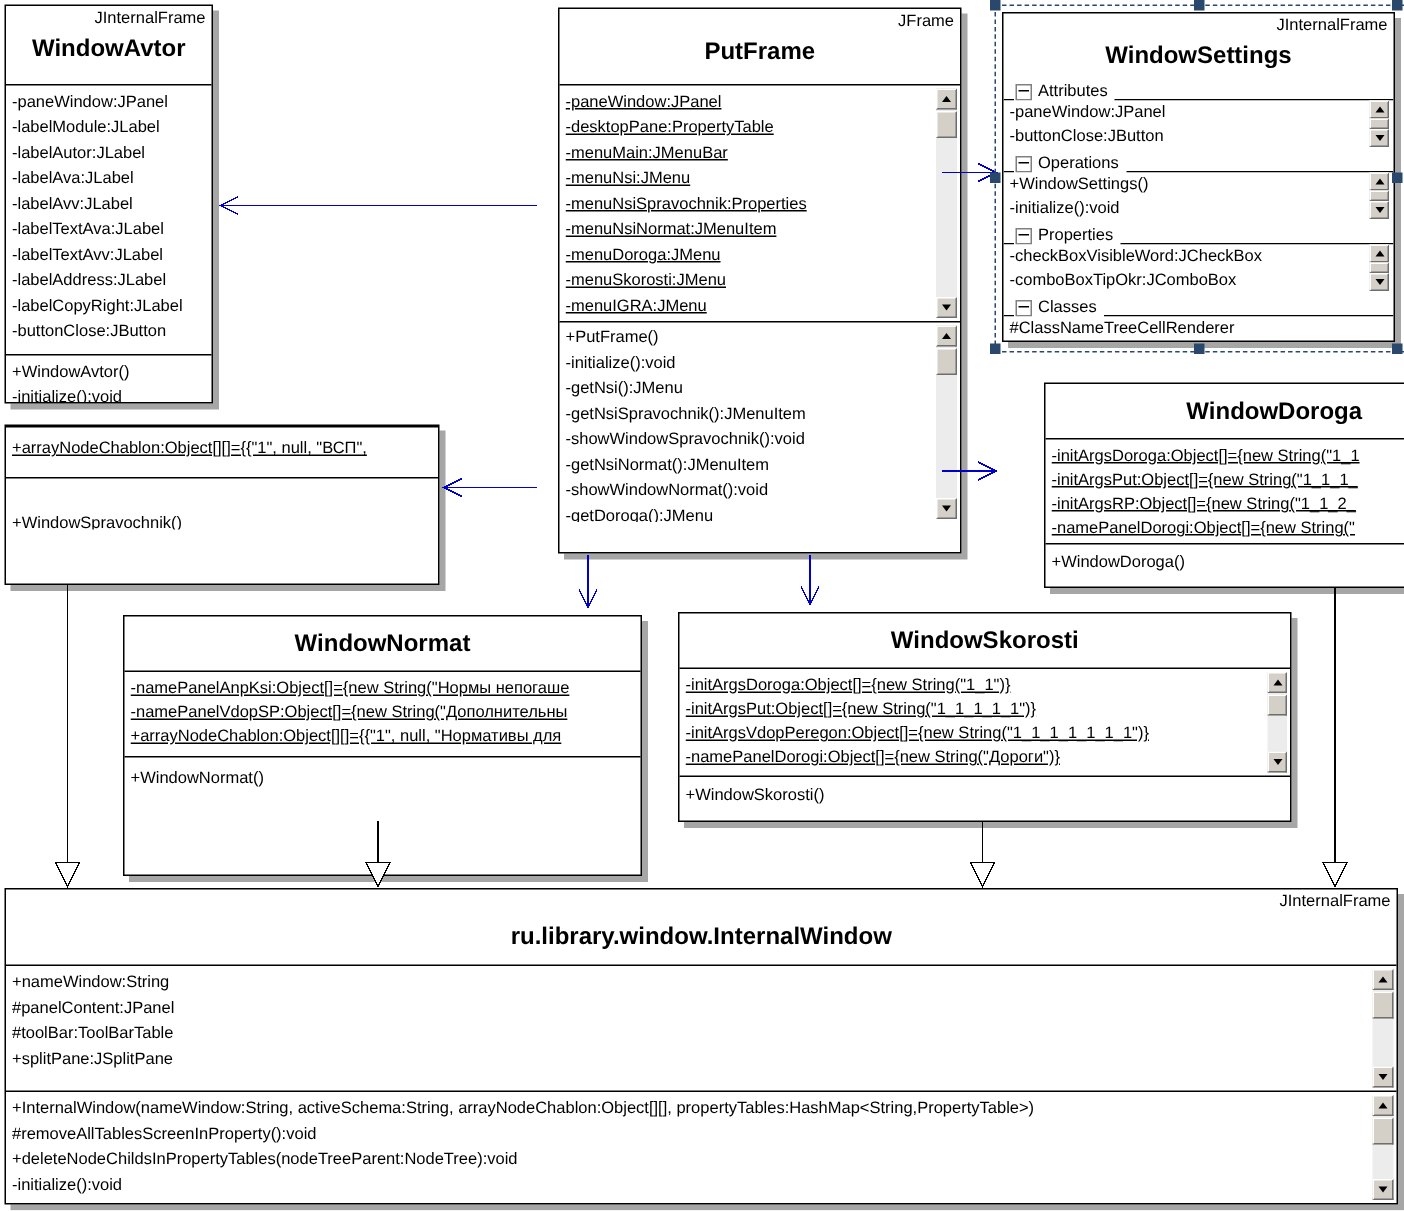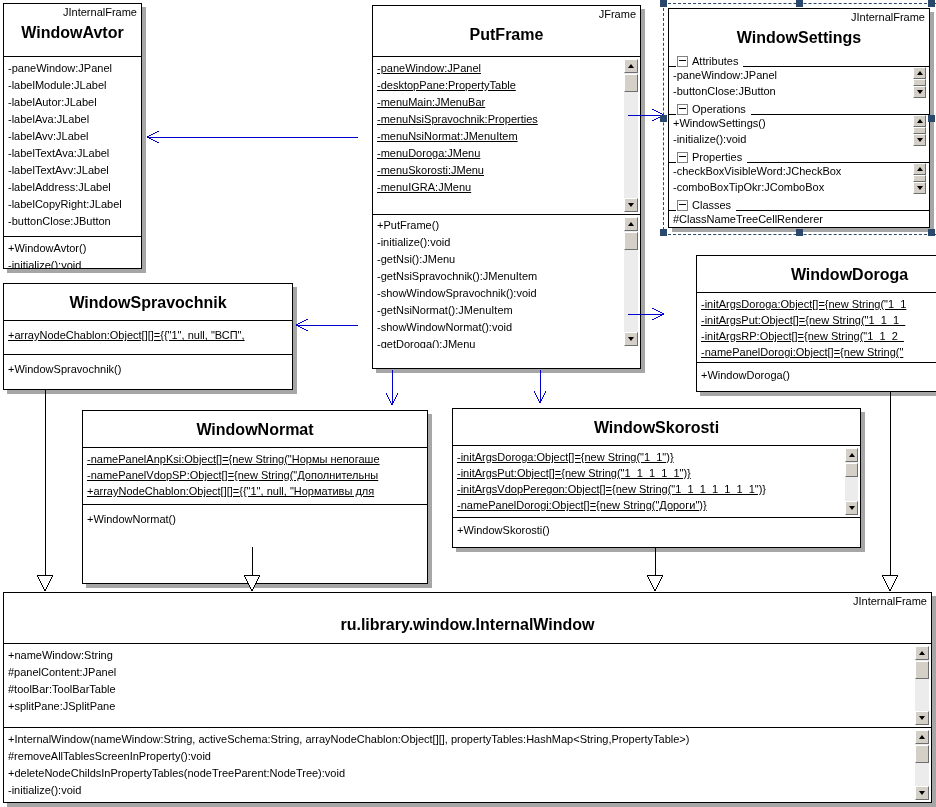--- a/index.html
+++ b/index.html
@@ -116,20 +116,21 @@
 
   <div class="box" style="left:372px;top:5px;width:269px;height:364px">
     <div class="bt" style="height:50px">
       <div class="st">JFrame</div>
       <div class="nm">PutFrame</div>
     </div>
     <div class="cmp" style="height:158px">
       <div class="row u">-paneWindow:JPanel</div>
       <div class="row u">-desktopPane:PropertyTable</div>
       <div class="row u">-menuMain:JMenuBar</div>
+      <div class="row u">-menuNsi:JMenu</div>
       <div class="row u">-menuNsiSpravochnik:Properties</div>
       <div class="row u">-menuNsiNormat:JMenuItem</div>
       <div class="row u">-menuDoroga:JMenu</div>
       <div class="row u">-menuSkorosti:JMenu</div>
       <div class="row u">-menuIGRA:JMenu</div>
       <div class="sb">
         <div class="sbtn up"></div>
         <div class="sthumb"></div>
         <div class="sbtn down"></div>
       </div>
@@ -209,27 +210,24 @@
     <div class="sec-h">
       <span class="cicon"></span>
       <span>Classes</span>
     </div>
     <div class="sec-rows">
       <div class="row row16" style="padding-left:4px">#ClassNameTreeCellRenderer</div>
     </div>
   </div>
 
   <div class="box" style="left:3px;top:283px;width:290px;height:107px">
-    <div class="bt" style="height:36px">
-      <div class="nm solo">WindowSpravochnik</div>
-    </div>
     <div class="cmp" style="height:34px;padding-top:6px">
       <div class="row u">+arrayNodeChablon:Object[][]={{"1", null, "ВСП",</div>
     </div>
-    <div class="cmp" style="height:35px;padding-top:6px">
+    <div class="cmp" style="height:35px;padding-top:22px">
       <div class="row">+WindowSpravochnik()</div>
     </div>
   </div>
 
   <div class="box" style="left:696px;top:255px;width:307px;height:137px">
     <div class="bt" style="height:36px">
       <div class="nm solo">WindowDoroga</div>
     </div>
     <div class="cmp" style="height:70px">
       <div class="row row16 u">-initArgsDoroga:Object[]={new String("1_1</div>

